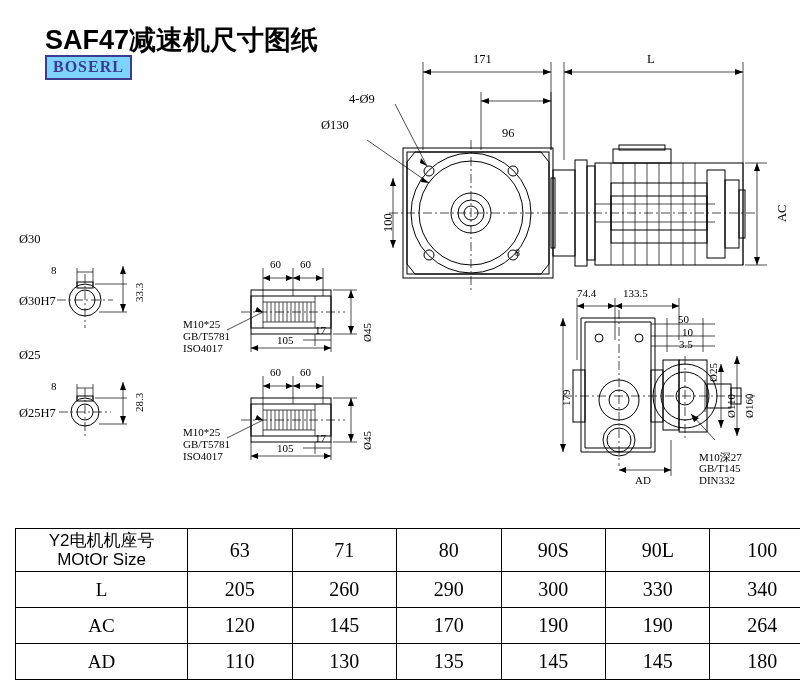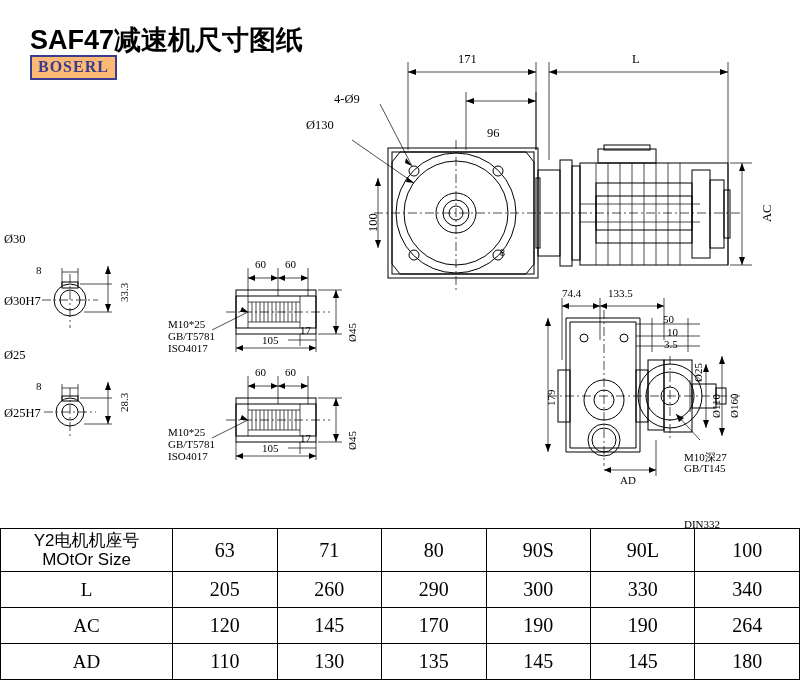--- a/index.html
+++ b/index.html
@@ -3,37 +3,37 @@
 <meta charset="utf-8">
 <style>
   html,body{margin:0;padding:0;}
   body{
     width:800px;height:684px;
     background:#ffffff;
     font-family:"Liberation Serif", serif;
     position:relative;
     overflow:hidden;
   }
-  .page{position:absolute;left:0;top:0;width:776px;height:684px;}
+  .page{position:absolute;left:15px;top:0;width:776px;height:684px;}
 
   
   #title{
     position:absolute;left:30px;top:22px;
     font-family:"Liberation Sans", sans-serif;
     font-weight:bold;font-size:27px;color:#000;
     letter-spacing:0px;white-space:nowrap;
   }
   #logo{
     position:absolute;left:30px;top:55px;
     border:2px solid #3b3b8f;
     padding:1px 6px 2px 6px;
     font-family:"Liberation Serif", serif;
     font-weight:bold;font-size:16px;color:#3b3b8f;
     letter-spacing:1px;
-    background:#fdba74;
+    background:#7dd3fc;
   }
   .lbl{
     position:absolute;
     font-family:"Liberation Serif", serif;
     font-size:12.5px;color:#000;white-space:nowrap;
   }
   .lbl.sm{font-size:11px;}
   .lbl.xs{font-size:10px;}
   .rot{transform-origin:left top;}
 
@@ -440,21 +440,21 @@
   <div class="lbl sm rot" style="left:545px;top:406px;transform:rotate(-90deg);">179</div>
   <div class="lbl sm" style="left:663px;top:313px;">50</div>
   <div class="lbl sm" style="left:667px;top:326px;">10</div>
   <div class="lbl sm" style="left:664px;top:338px;">3.5</div>
   <div class="lbl sm rot" style="left:692px;top:382px;transform:rotate(-90deg);">Ø25</div>
   <div class="lbl sm rot" style="left:710px;top:418px;transform:rotate(-90deg);">Ø110</div>
   <div class="lbl sm rot" style="left:728px;top:418px;transform:rotate(-90deg);">Ø160</div>
   <div class="lbl sm" style="left:620px;top:474px;">AD</div>
   <div class="lbl sm" style="left:684px;top:450px;">M10深27</div>
   <div class="lbl sm" style="left:684px;top:462px;">GB/T145</div>
-  <div class="lbl sm" style="left:684px;top:474px;margin-top:44px;">DIN332</div>
+  <div class="lbl sm" style="left:684px;top:474px;">DIN332</div>
 
   <table id="spec-table">
     <tbody>
       <tr>
         <td class="rowhead two">
           <span class="cnline">Y2电机机座号</span>
           <span class="cnline">MOtOr Size</span>
         </td>
         <td class="val">63</td>
         <td class="val">71</td>

